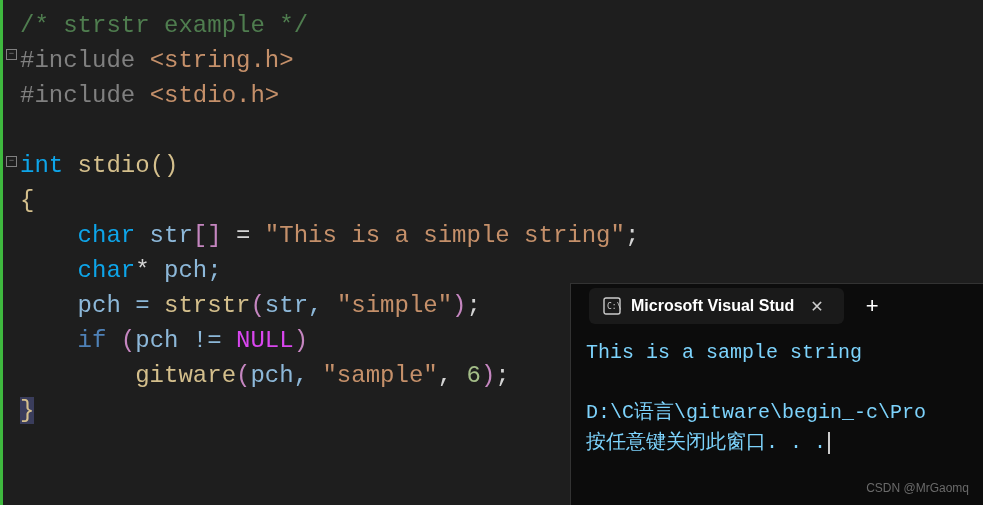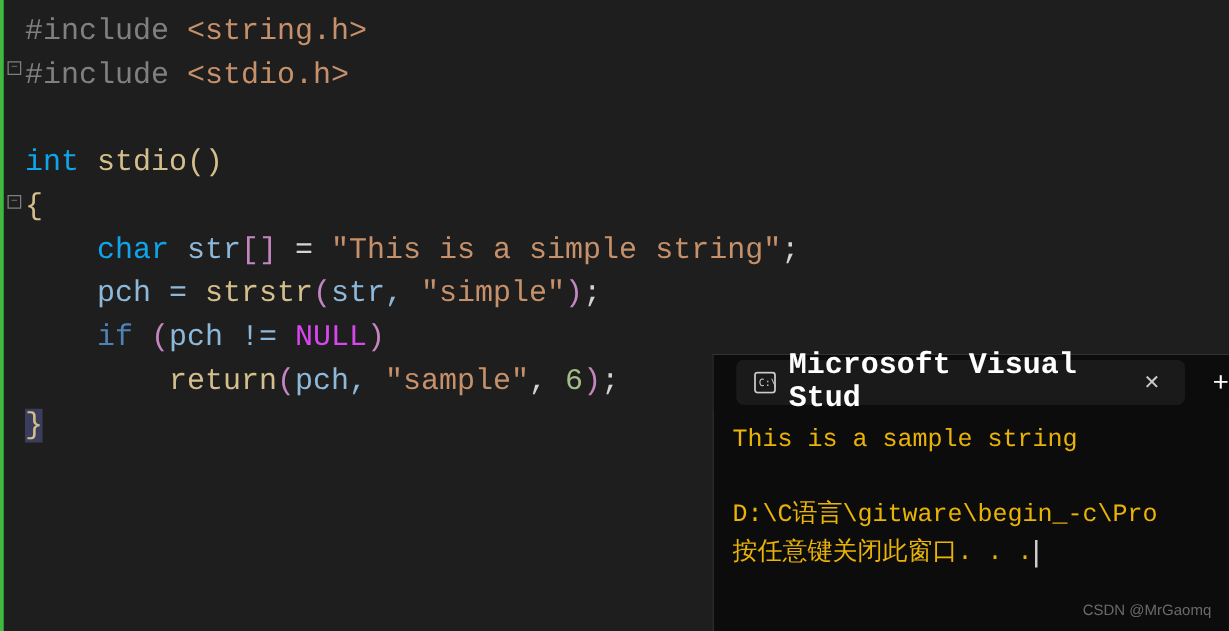--- a/index.html
+++ b/index.html
@@ -86,42 +86,42 @@
     }
     .terminal-icon {
       width: 18px;
       height: 18px;
       display: flex;
       align-items: center;
       justify-content: center;
     }
     .terminal-title {
       color: #ffffff;
-      font-family: Liberation Mono, monospace;
-      font-size: 24px;
+      font-family: Liberation Sans, sans-serif;
+      font-size: 16px;
       font-weight: 600;
     }
     .close-x {
       color: #cccccc;
       font-family: "Segoe UI", sans-serif;
       font-size: 16px;
       padding: 0 6px;
       cursor: pointer;
     }
     .tab-plus {
       color: #ffffff;
       font-family: "Segoe UI", sans-serif;
       font-size: 22px;
       font-weight: 300;
       padding-left: 18px;
       cursor: pointer;
     }
     .terminal-body {
       padding: 10px 15px;
-      color: #eab308;
+      color: #7dd3fc;
       font-family: Consolas, 'Courier New', monospace;
       font-size: 20px;
       line-height: 30px;
       white-space: pre;
     }
     .terminal-cursor {
       display: inline-block;
       width: 2px;
       height: 22px;
       background: #cccccc;
@@ -140,29 +140,31 @@
   </style>
 </head>
 <body>
 
 <div class="editor">
   <div class="gutter-green"></div>
   <div class="fold-marker" style="top:49px;">−</div>
   <div class="fold-marker" style="top:156px;">−</div>
 
   <div class="code-lines">
+    <div class="line"><span class="comment">/* strstr example */</span></div>
     <div class="line"><span class="preproc">#include </span><span class="string">&lt;string.h&gt;</span></div>
     <div class="line"><span class="preproc">#include </span><span class="string">&lt;stdio.h&gt;</span></div>
     <div class="line">&nbsp;</div>
     <div class="line"><span class="type">int</span><span class="func"> stdio</span><span class="paren-yellow">(</span><span class="paren-yellow">)</span></div>
     <div class="line"><span class="paren-yellow">{</span></div>
     <div class="line">    <span class="type">char</span><span class="ident"> str</span><span class="bracket-pink">[</span><span class="bracket-pink">]</span><span class="op"> = </span><span class="string">"This is a simple string"</span><span class="plain">;</span></div>
+    <div class="line">    <span class="type">char</span><span class="op">*</span><span class="ident"> pch;</span></div>
     <div class="line">    <span class="ident">pch = </span><span class="func">strstr</span><span class="bracket-pink">(</span><span class="ident">str, </span><span class="string">"simple"</span><span class="bracket-pink">)</span><span class="plain">;</span></div>
     <div class="line">    <span class="keyword">if </span><span class="bracket-pink">(</span><span class="ident">pch != </span><span class="null">NULL</span><span class="bracket-pink">)</span></div>
-    <div class="line">        <span class="func">return</span><span class="bracket-pink">(</span><span class="ident">pch, </span><span class="string">"sample"</span><span class="plain">, </span><span class="number">6</span><span class="bracket-pink">)</span><span class="plain">;</span></div>
+    <div class="line">        <span class="func">gitware</span><span class="bracket-pink">(</span><span class="ident">pch, </span><span class="string">"sample"</span><span class="plain">, </span><span class="number">6</span><span class="bracket-pink">)</span><span class="plain">;</span></div>
     <div class="line"><span class="paren-yellow" style="background:#3a3d5c;">}</span></div>
   </div>
 
   <div class="terminal-window">
     <div class="terminal-tabbar">
       <div class="terminal-tab">
         <span class="terminal-icon">
           <svg width="18" height="18" viewBox="0 0 18 18">
               <rect x="1" y="1" width="16" height="16" rx="2" fill="none" stroke="#ccc" stroke-width="1.4"></rect>
               <text x="4" y="12" font-size="8" fill="#ccc" font-family="monospace">C:\</text>

